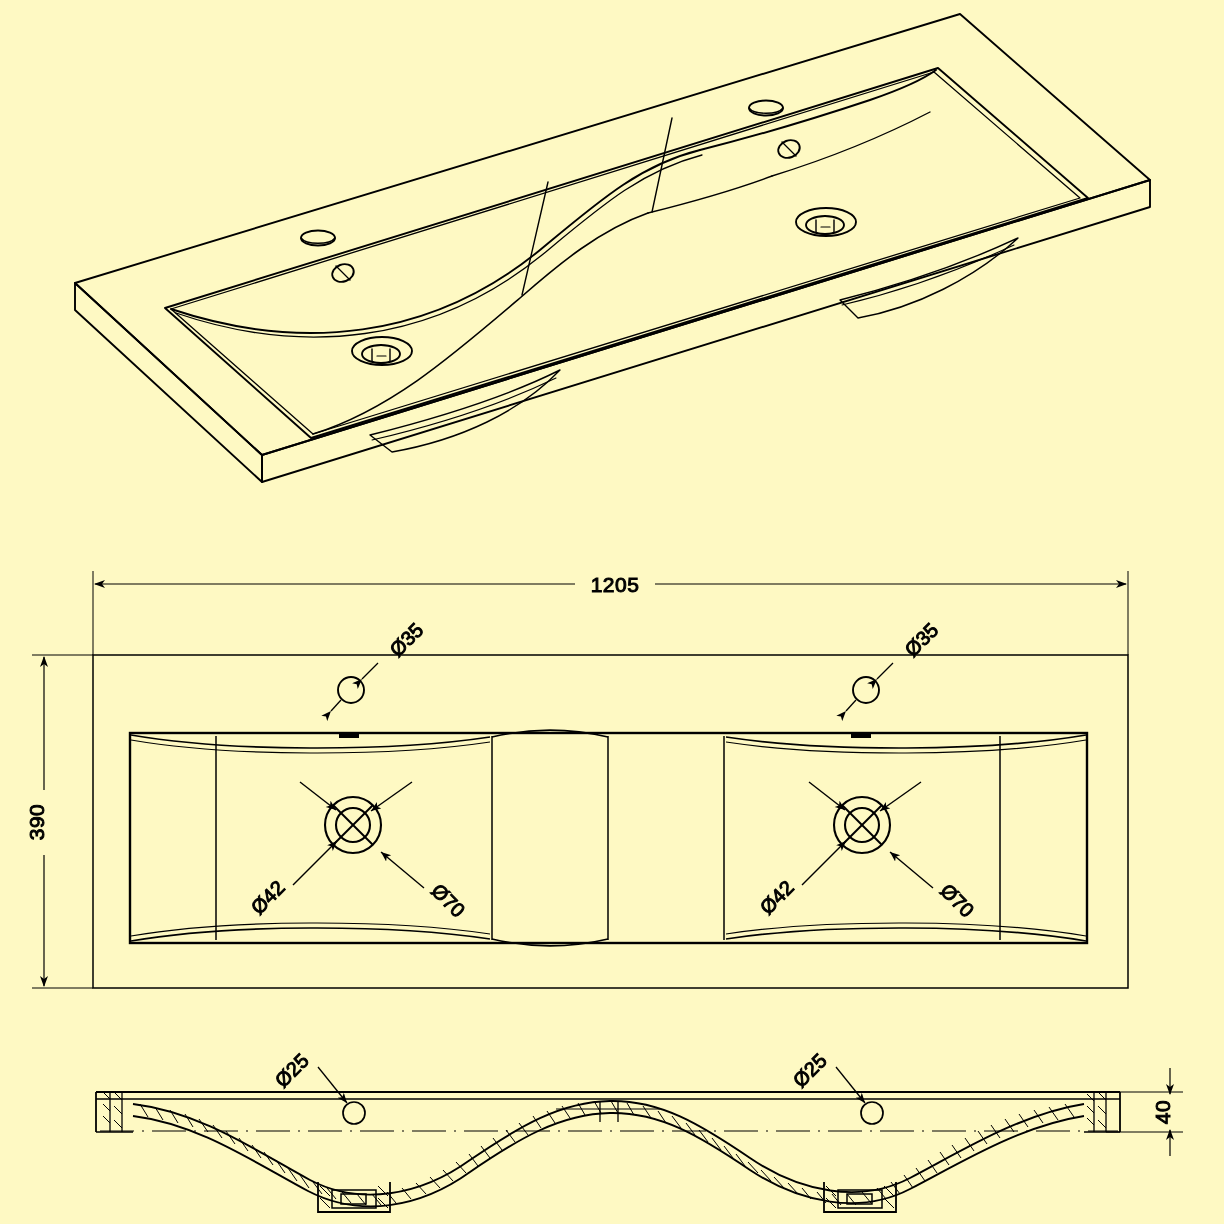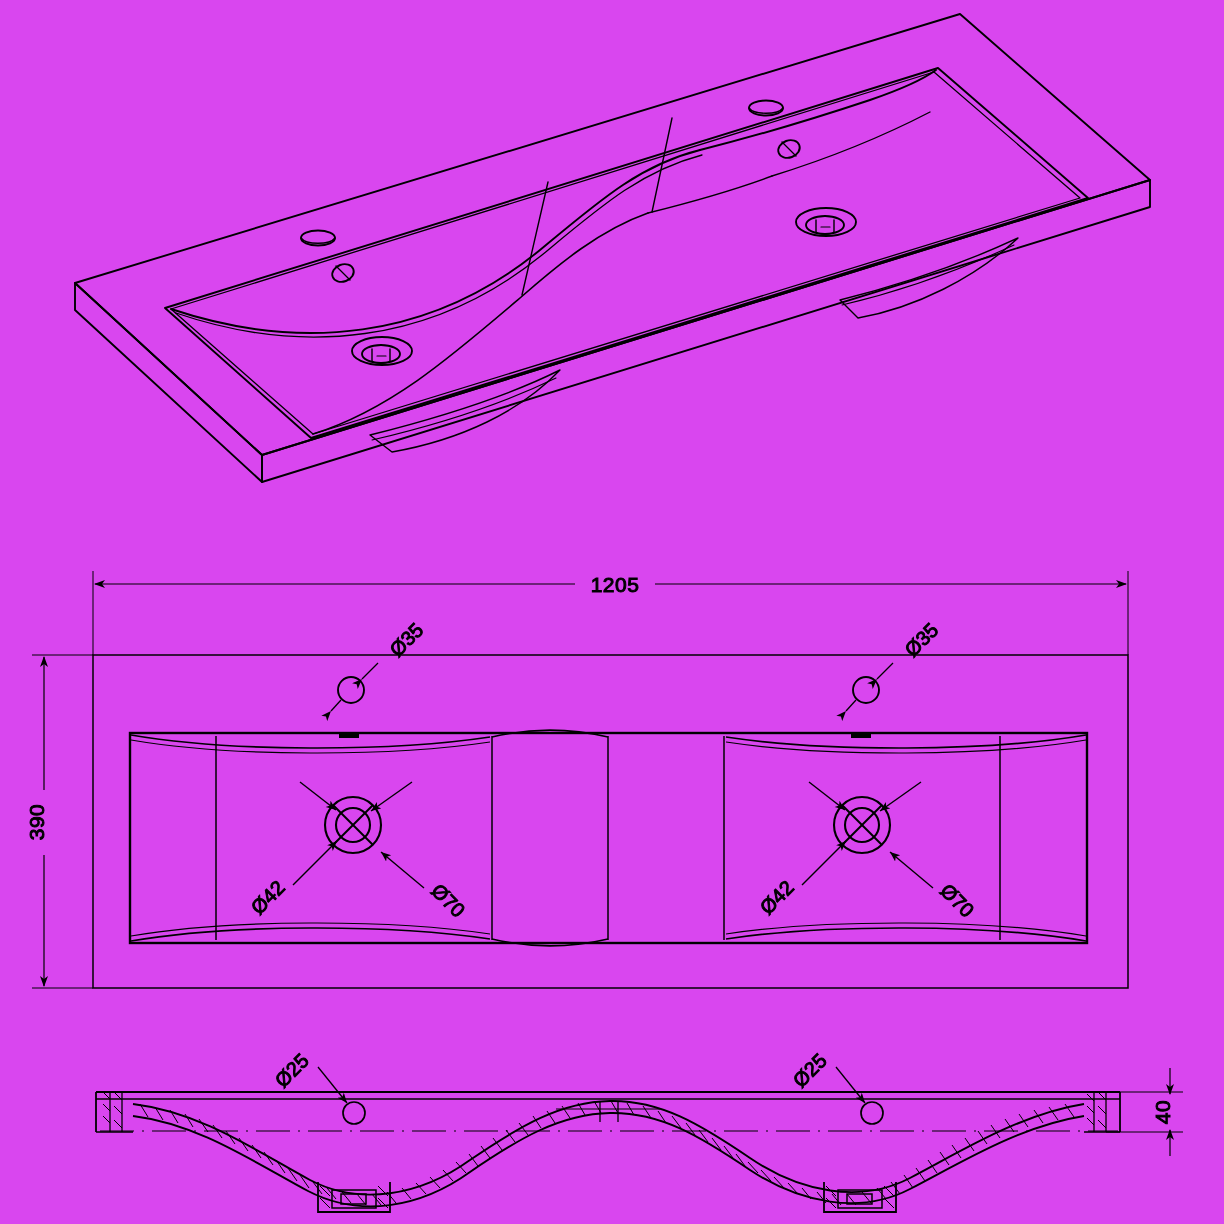--- a/index.html
+++ b/index.html
@@ -11,21 +11,21 @@
   body {
     width: 1224px;
     height: 1224px;
     font-family: "Liberation Sans", sans-serif;
     overflow: hidden;
   }
   #drawing-sheet {
     position: relative;
     width: 1224px;
     height: 1224px;
-    background: #d946ef;
+    background: #fef9c3;
   }
   #drawing-sheet svg {
     display: block;
   }
   .dim-text {
     font-family: "Liberation Sans", sans-serif;
     font-size: 21px;
     fill: #000000;
     letter-spacing: 0.5px;
   }

